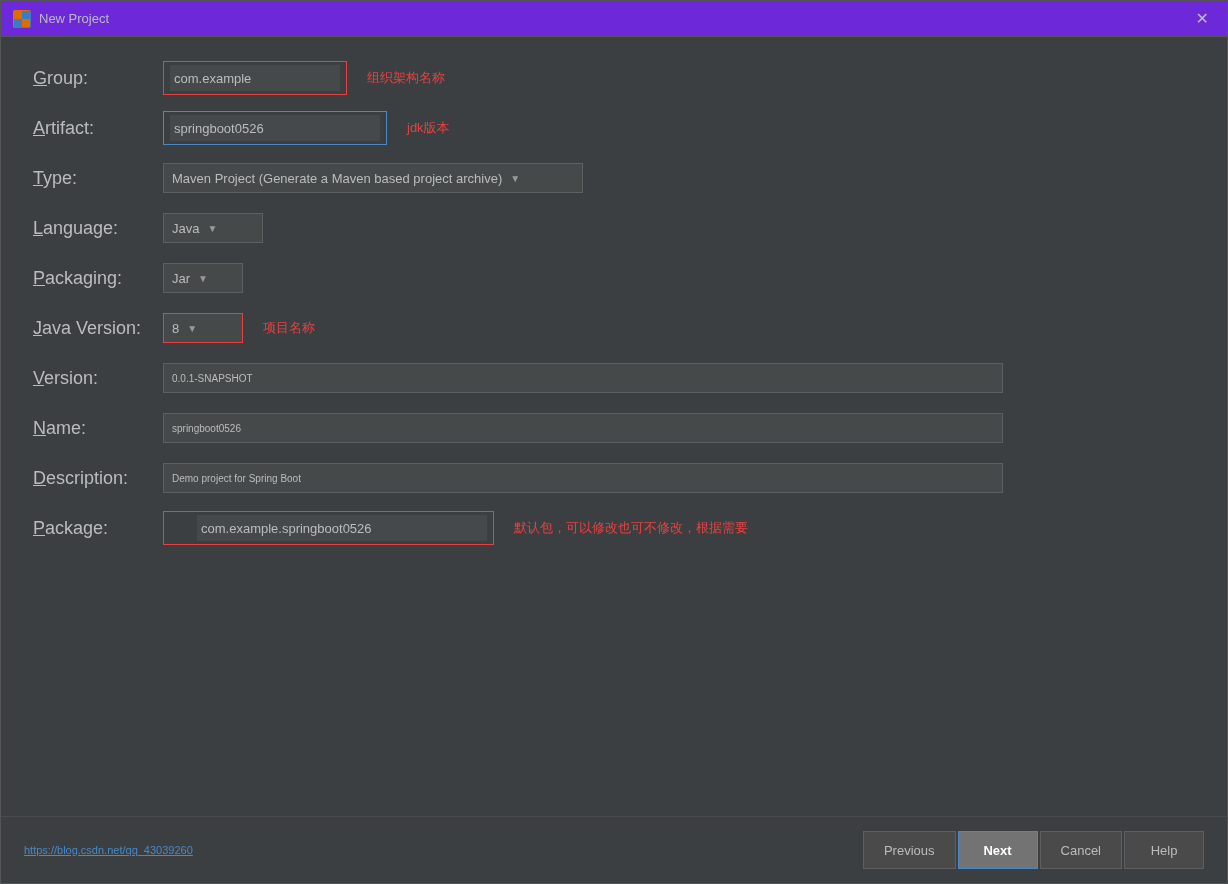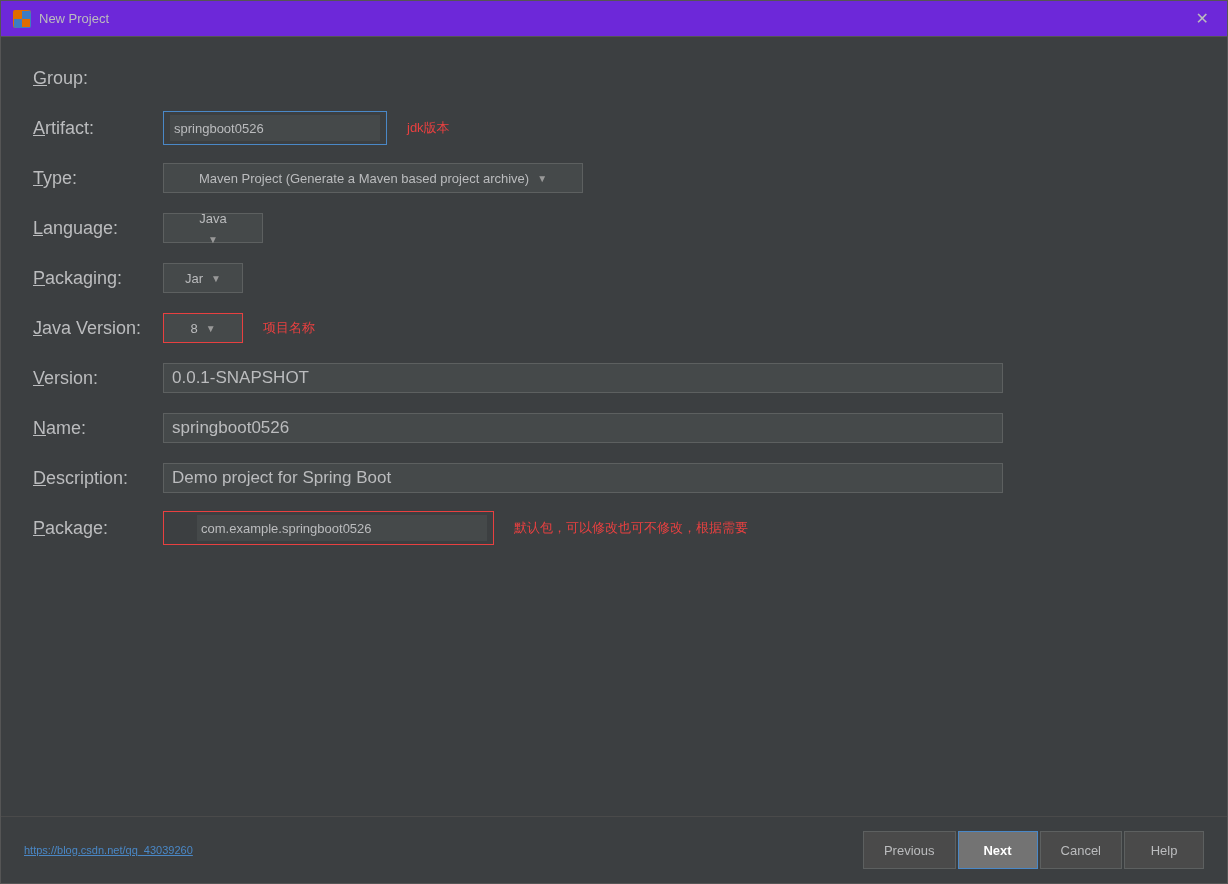--- a/index.html
+++ b/index.html
@@ -98,32 +98,30 @@
       background: #45494a;
       border: 1px solid #5d6060;
       color: #bbbcbe;
       height: 30px;
       display: flex;
       align-items: center;
       padding: 0 8px;
       gap: 8px;
       cursor: pointer;
       font-size: 13px;
-      justify-content: center;
     }
     .select-arrow {
       font-size: 10px;
       color: #999;
     }
     .select-maven {
       width: 420px;
     }
     .select-java {
       width: 100px;
-      flex-direction: column;
     }
     .select-jar {
       width: 80px;
     }
     .select-version {
       width: 80px;
       border: 1.5px solid #e84040;
     }
     .footer {
       display: flex;
@@ -197,21 +195,21 @@
       padding: 2px 4px;
       outline: none;
       width: 290px;
       margin-left: 27px;
     }
     .full-row-input {
       width: 840px;
       background: #45494a;
       border: 1px solid #5d6060;
       color: #bbbcbe;
-      font-size: 17px;
+      font-size: 10px;
       height: 30px;
       padding: 4px 8px;
       outline: none;
     }
   </style>
 </head>
 <body>
 
 <div class="dialog">
 
@@ -229,20 +227,26 @@
     </div>
     <button class="close-btn">✕</button>
   </div>
 
   <div class="content">
 
     <div class="form-row">
       <div class="form-label">
         <span><u>G</u>roup:</span>
       </div>
+      <div class="form-field">
+        <div class="group-input-box">
+          <input class="input-inner" type="text" value="com.example" style="">
+        </div>
+        <span class="annotation">组织架构名称</span>
+      </div>
     </div>
 
     <div class="form-row">
       <div class="form-label">
         <span><u>A</u>rtifact:</span>
       </div>
       <div class="form-field">
         <div class="artifact-box">
           <input class="artifact-inner" type="text" value="springboot0526" style="">
         </div>

